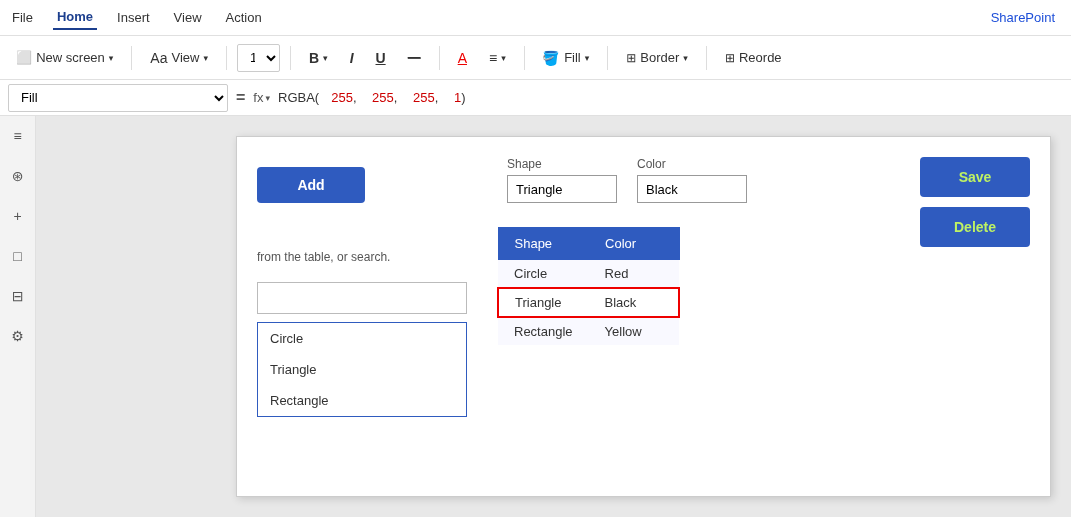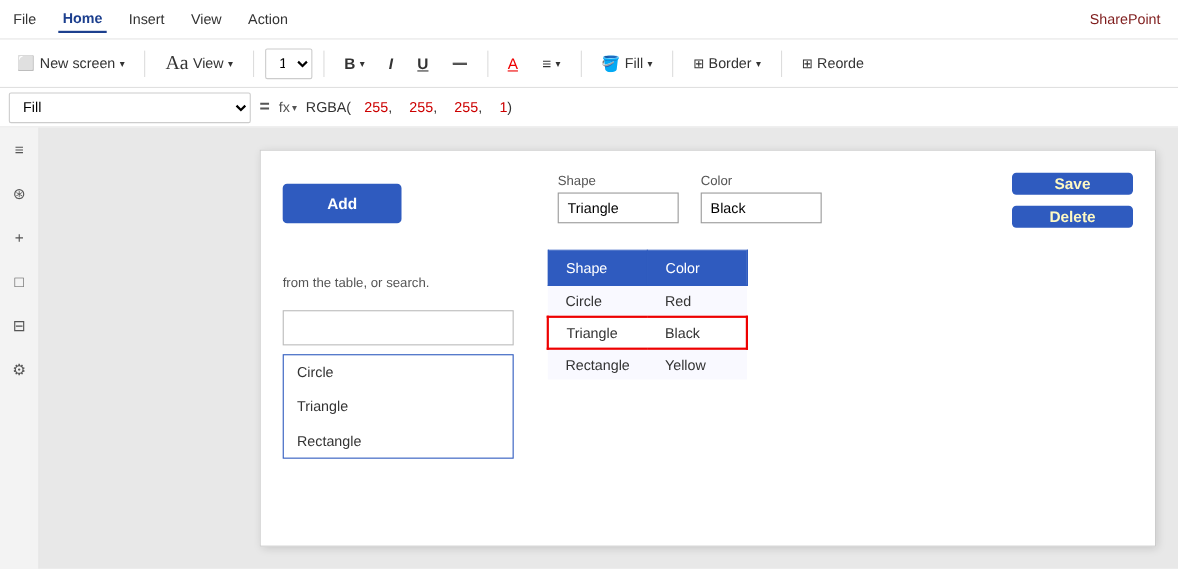--- a/index.html
+++ b/index.html
@@ -20,21 +20,21 @@
       font-size: 13px;
       color: #333;
       cursor: pointer;
       padding: 4px 4px;
     }
     .menu-item.active {
       color: #1c3f8e;
       font-weight: 600;
       border-bottom: 2px solid #1c3f8e;
     }
-    .menubar-right { font-size: 13px; color: #7f1d1d; padding-right: 8px; }
+    .menubar-right { font-size: 13px; color: #1d4ed8; padding-right: 8px; }
 
     
     .toolbar {
       display: flex;
       align-items: center;
       background: #fff;
       border-bottom: 1px solid #e0e0e0;
       padding: 4px 8px;
       height: 44px;
       gap: 6px;
@@ -182,23 +182,23 @@
     .action-btns {
       position: absolute;
       top: 20px;
       right: 20px;
       display: flex;
       flex-direction: column;
       gap: 10px;
     }
     .action-btn {
       background: #2f5bbf;
-      color: #fef9c3;
+      color: #bef264;
       border: none;
-      padding: 2px 28px;
+      padding: 12px 28px;
       font-size: 14px;
       font-weight: 600;
       border-radius: 4px;
       cursor: pointer;
       width: 110px;
     }
 
     
     .instruction-text {
       position: absolute;
@@ -288,21 +288,21 @@
 <div class="toolbar">
 
   <button class="toolbar-btn">
     <span style="font-size:13px; color:#2f5bbf;">⬜</span>
     <span>New screen</span>
     <span style="font-size:9px;">▾</span>
   </button>
   <div class="toolbar-sep"></div>
 
   <button class="toolbar-btn">
-    <span style="font-size:18px;font-family:Liberation Serif, serif;">Aа</span>
+    <span style="font-size:14px;">Aа</span>
     <span>View</span>
     <span style="font-size:9px;">▾</span>
   </button>
   <div class="toolbar-sep"></div>
 
 
   <select class="toolbar-select" style="width:43px;">
     <option>13</option>
   </select>
   <div class="toolbar-sep"></div>

